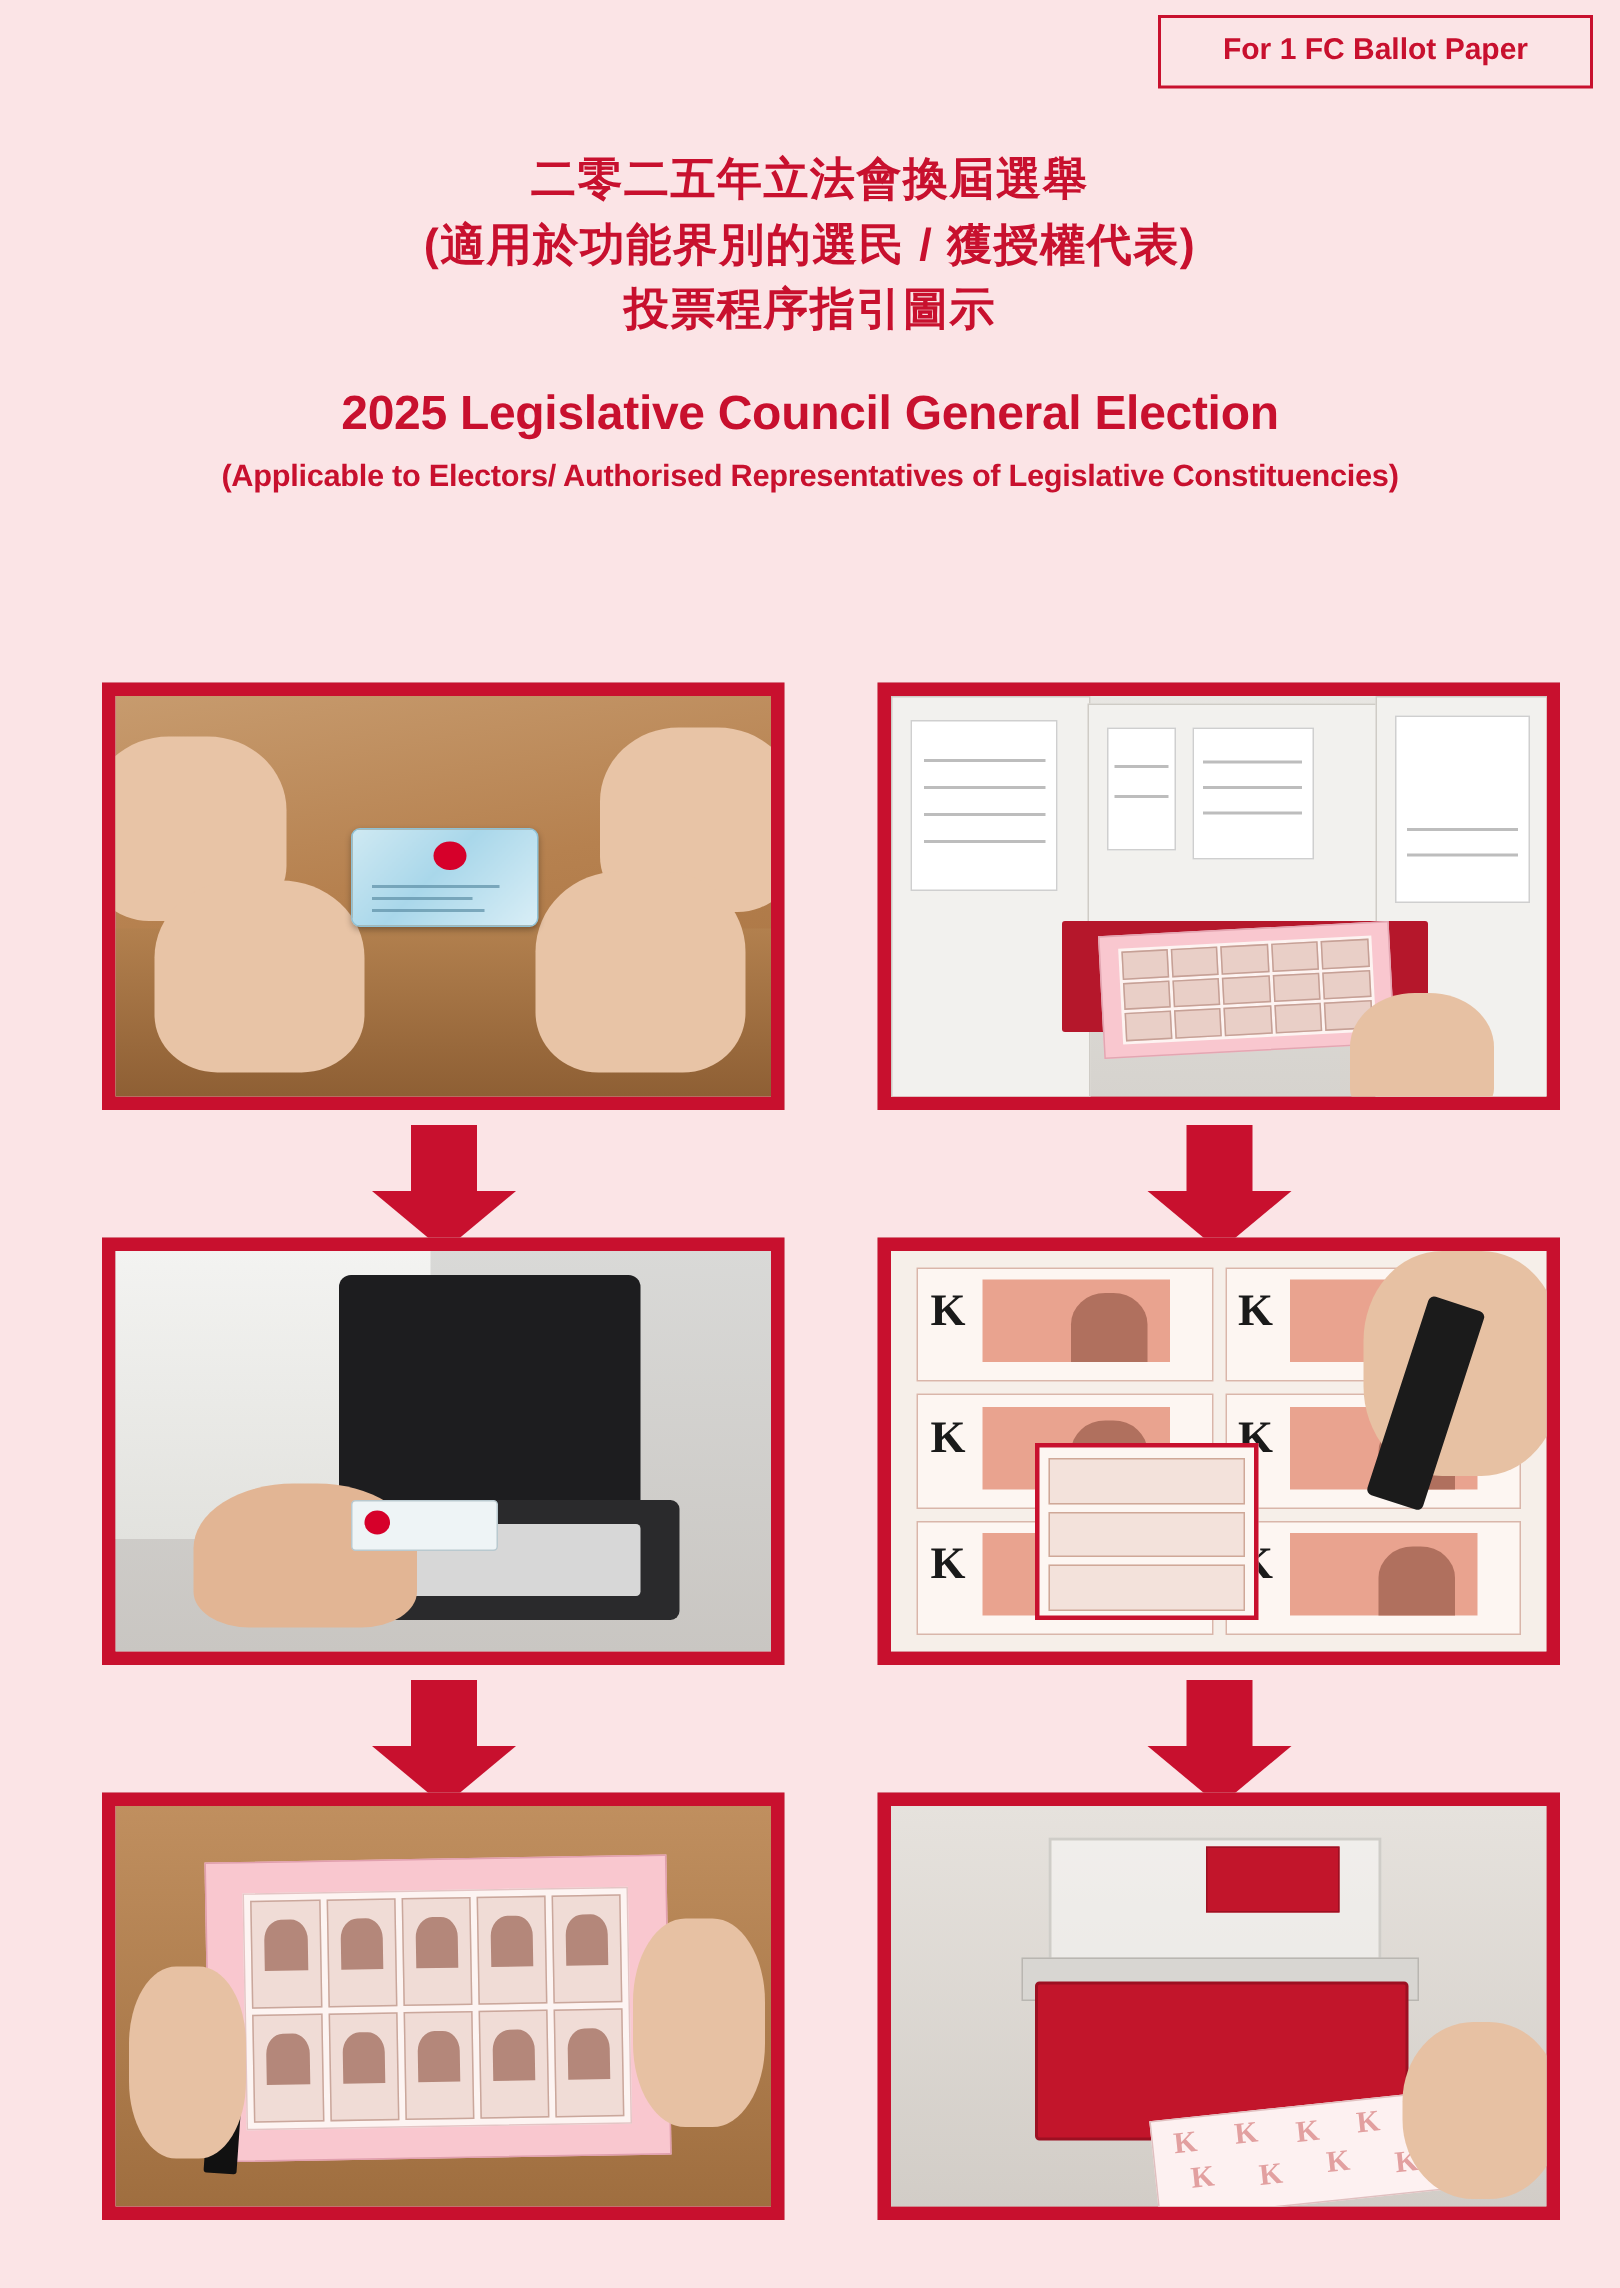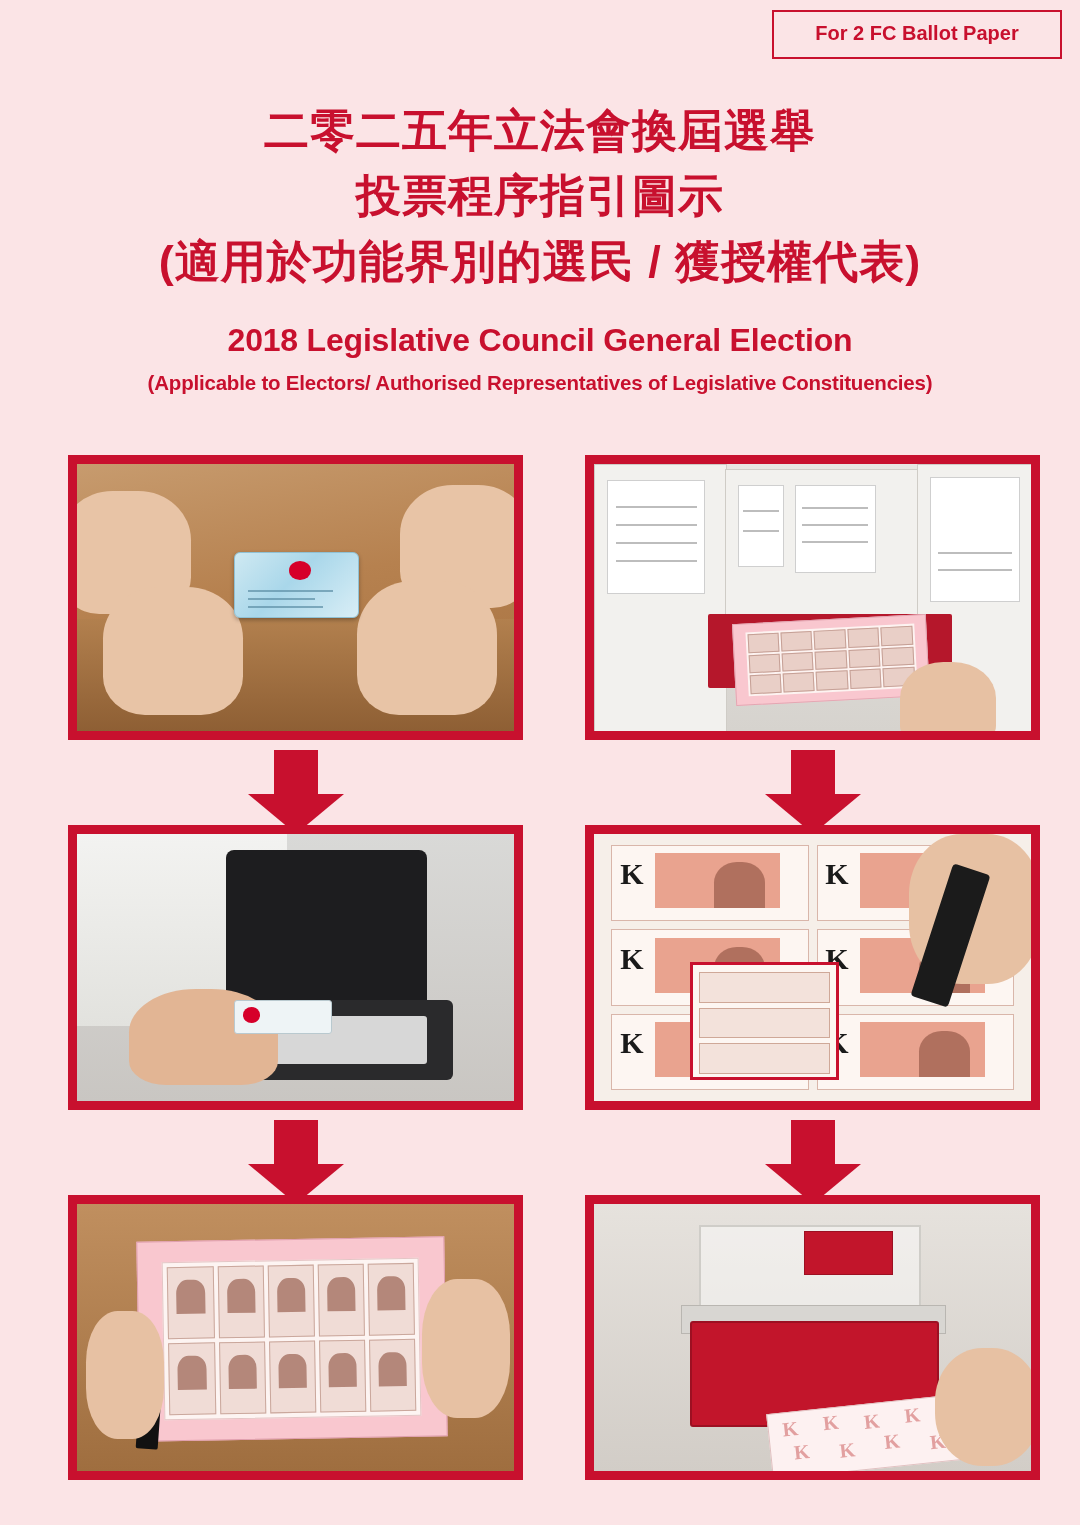--- a/index.html
+++ b/index.html
@@ -36,21 +36,21 @@
   .titles {
     position: absolute;
     top: 98px;
     left: 0;
     width: 1080px;
     text-align: center;
     color: #c8102e;
   }
   .zh-title {
     font-weight: bold;
-    font-size: 45px;
+    font-size: 30px;
     line-height: 1.45;
     letter-spacing: 1px;
   }
   .en-title {
     margin-top: 22px;
     font-weight: bold;
     font-size: 32px;
     line-height: 1.55;
     letter-spacing: -0.2px;
   }
@@ -297,28 +297,28 @@
   .vi-paper .kk {
     position:absolute; color:#e2a0a0; font-weight:bold; font-size:20px;
     font-family:"Liberation Serif", serif;
   }
   .vi-hand { position:absolute; right:-2%; bottom:2%; width:24%; height:44%; background:#e7c1a3; border-radius:45%; }
 </style>
 </head>
 <body>
 
 <div class="annex-box">
-  <div>For 2 FC Ballot Paper</div>
+  <div>For 1 FC Ballot Paper</div>
 </div>
 
 <div class="titles">
   <div class="zh-title">二零二五年立法會換屆選舉</div>
+  <div class="zh-title">(適用於功能界別的選民 / 獲授權代表)</div>
   <div class="zh-title">投票程序指引圖示</div>
-  <div class="zh-title">(適用於功能界別的選民 / 獲授權代表)</div>
-  <div class="en-title">2018 Legislative Council General Election</div>
+  <div class="en-title">2025 Legislative Council General Election</div>
   <div class="en-sub">(Applicable to Electors/ Authorised Representatives of Legislative Constituencies)</div>
 </div>
 
 <div class="grid">
 
   <div class="cell col-left row-1">
     <div class="step-label label-left">(i)</div>
     <div class="photo-frame">
       <div class="photo-inner">
         <div class="i-bg"></div>

